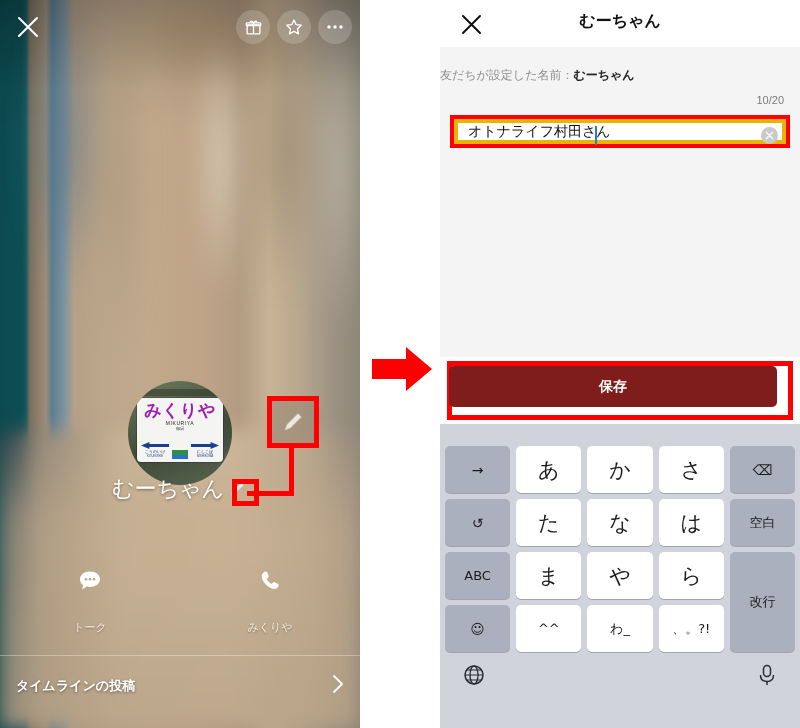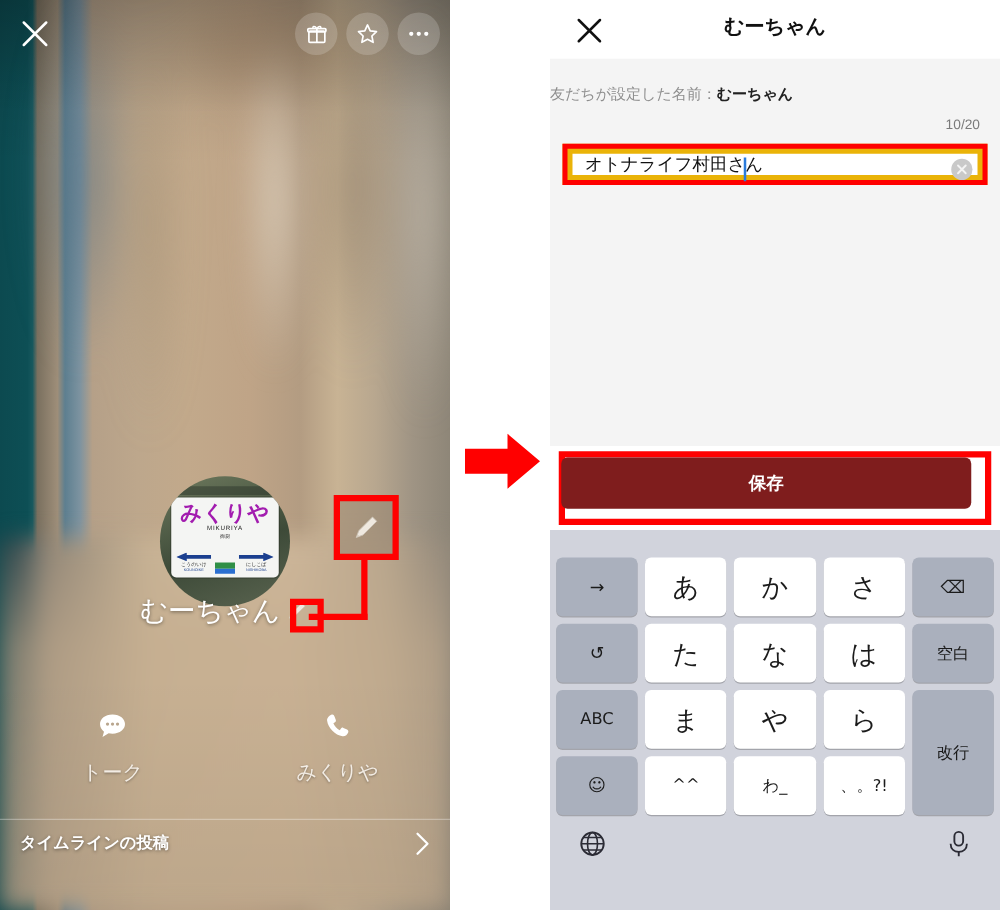--- a/index.html
+++ b/index.html
@@ -101,28 +101,28 @@
     font-size:22px;color:#fff;font-weight:500;
     text-shadow:0 1px 3px rgba(0,0,0,.45);
     letter-spacing:0px;
   }
   .edit-pencil-small{width:22px;height:22px;position:relative;cursor:pointer;}
 
   .action-row{position:absolute;left:0;top:566px;width:360px;display:flex;}
   .action-item{flex:1;display:flex;flex-direction:column;align-items:center;cursor:pointer;}
   .action-icon{height:30px;display:flex;align-items:center;justify-content:center;}
   .action-label{
-    margin-top:12px;font-size:16px;color:#f2ece4;
+    margin-top:24px;font-size:11px;color:#f2ece4;
     text-shadow:0 1px 2px rgba(0,0,0,.35);
   }
 
   .timeline-divider{position:absolute;left:0;top:655px;width:360px;height:1px;background:rgba(255,255,255,.32);}
   .timeline-row{
     position:absolute;left:0;top:665px;width:360px;height:42px;
-    display:flex;justify-content:space-between;
+    display:flex;align-items:center;justify-content:space-between;
     padding:0 16px;box-sizing:border-box;cursor:pointer;
   }
   .timeline-label{font-size:13px;font-weight:700;color:#fff;text-shadow:0 1px 3px rgba(0,0,0,.45);}
 
   
   .callout-box{
     position:absolute;left:267px;top:396px;width:52px;height:52px;
     border:5px solid #ff0000;box-sizing:border-box;
     background:rgba(150,132,112,.55);
   }

